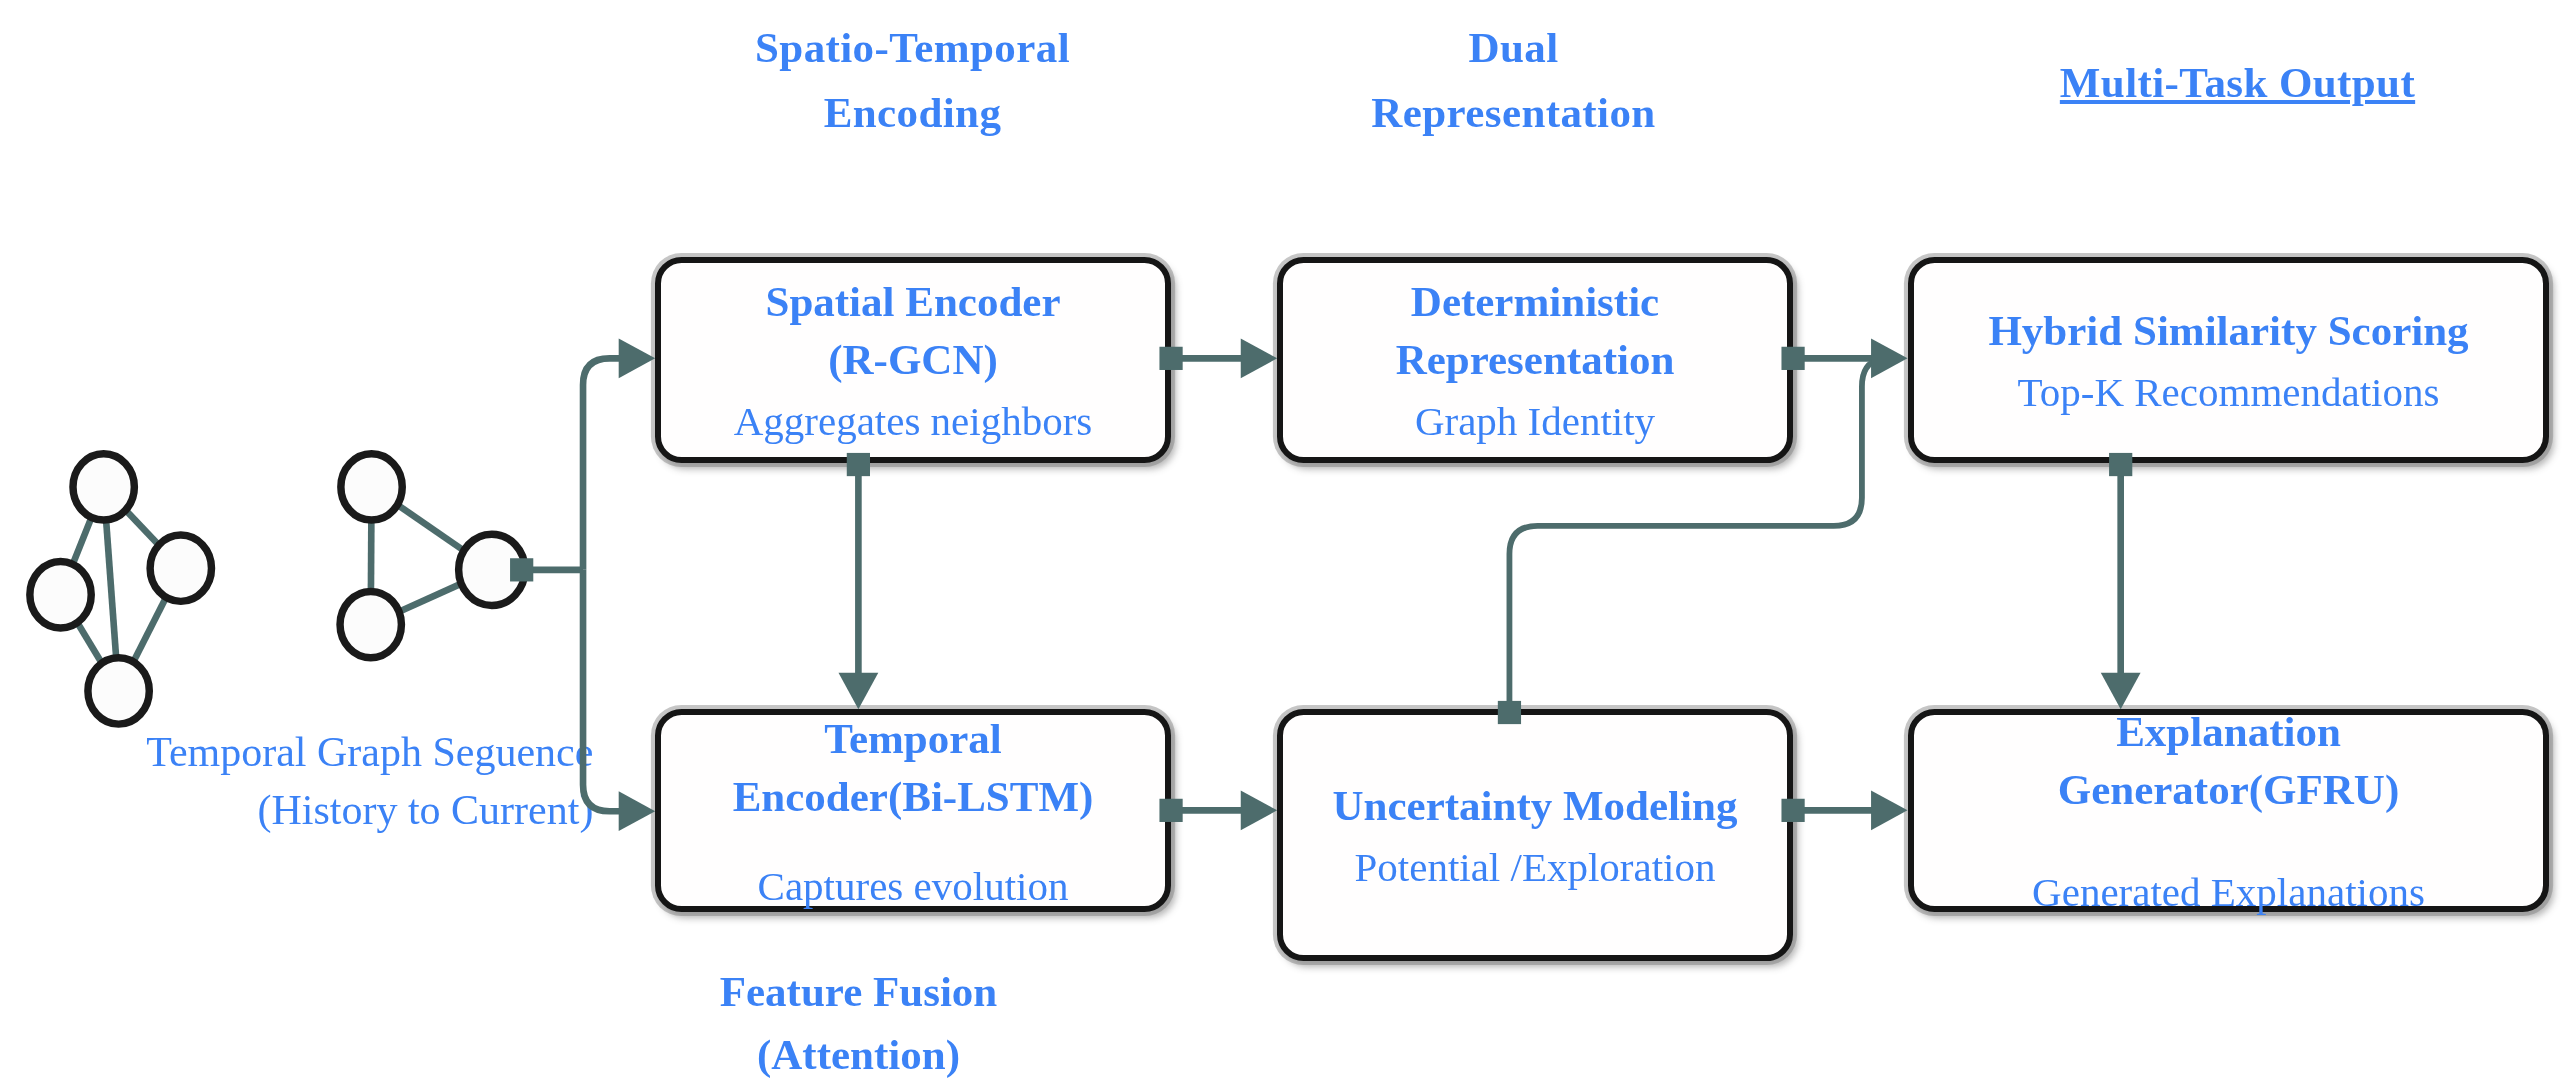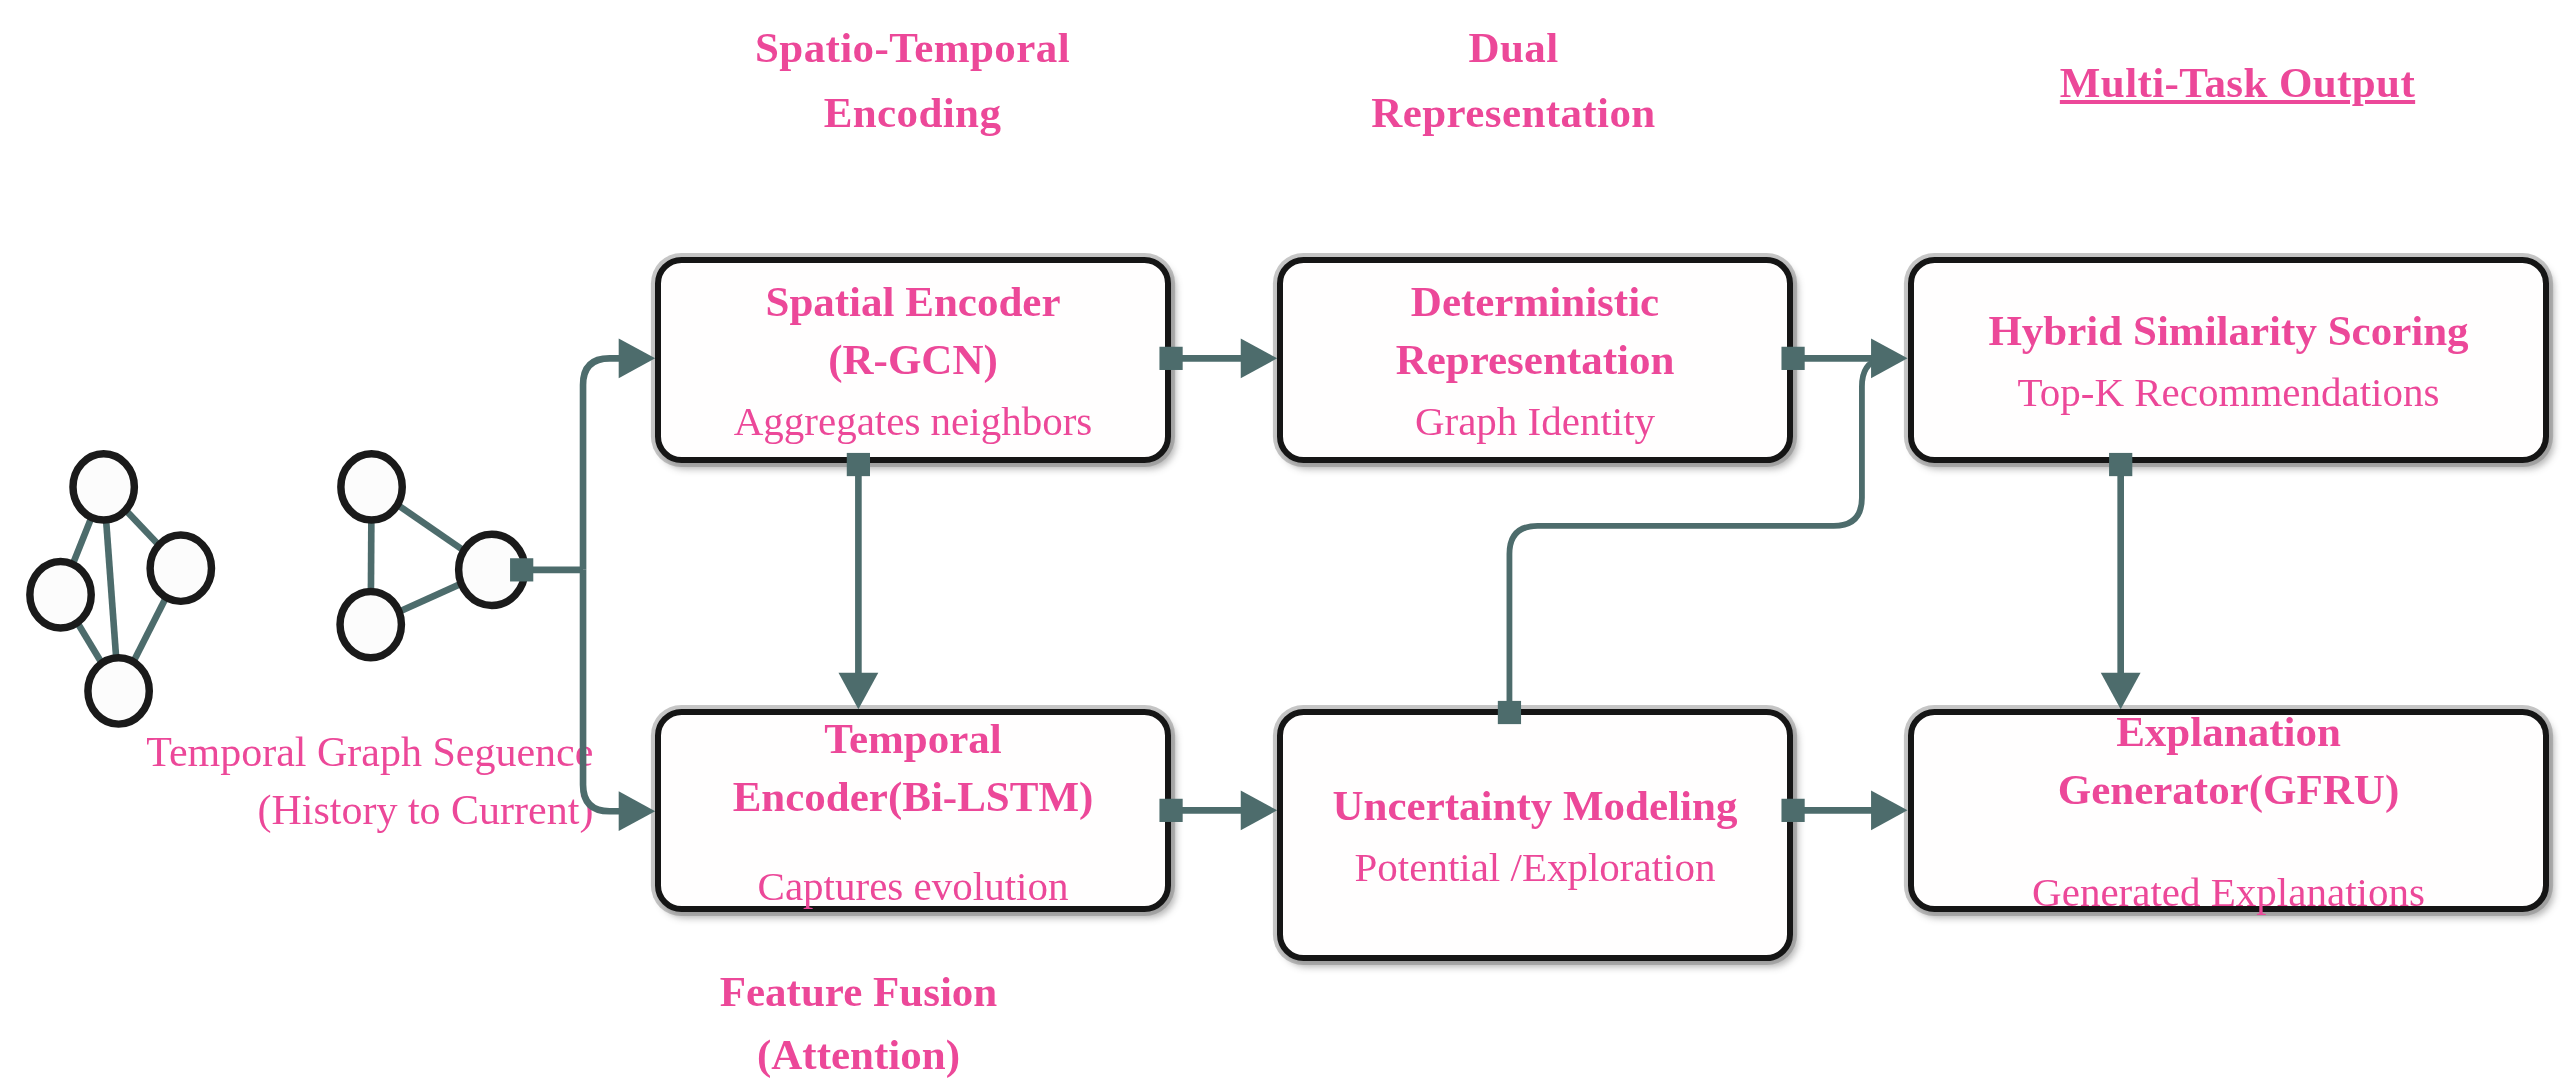--- a/index.html
+++ b/index.html
@@ -1,21 +1,21 @@
 <!DOCTYPE html>
 <html style="font-size:13.3px"><head>
 <meta charset="utf-8">
 <style>
   html,body{margin:0;padding:0;background:#ffffff;}
   #stage{
     position:relative;
     width:2576px;height:1080px;
     background:#ffffff;
     font-family:"Liberation Serif", serif;
-    color:#ec4899;
+    color:#3b82f6;
     overflow:hidden;
   }
   .col-header{
     position:absolute;
     width:581px;
     text-align:center;
     font-weight:700;
     font-size:43px;
     line-height:65px;
     white-space:pre-line;

